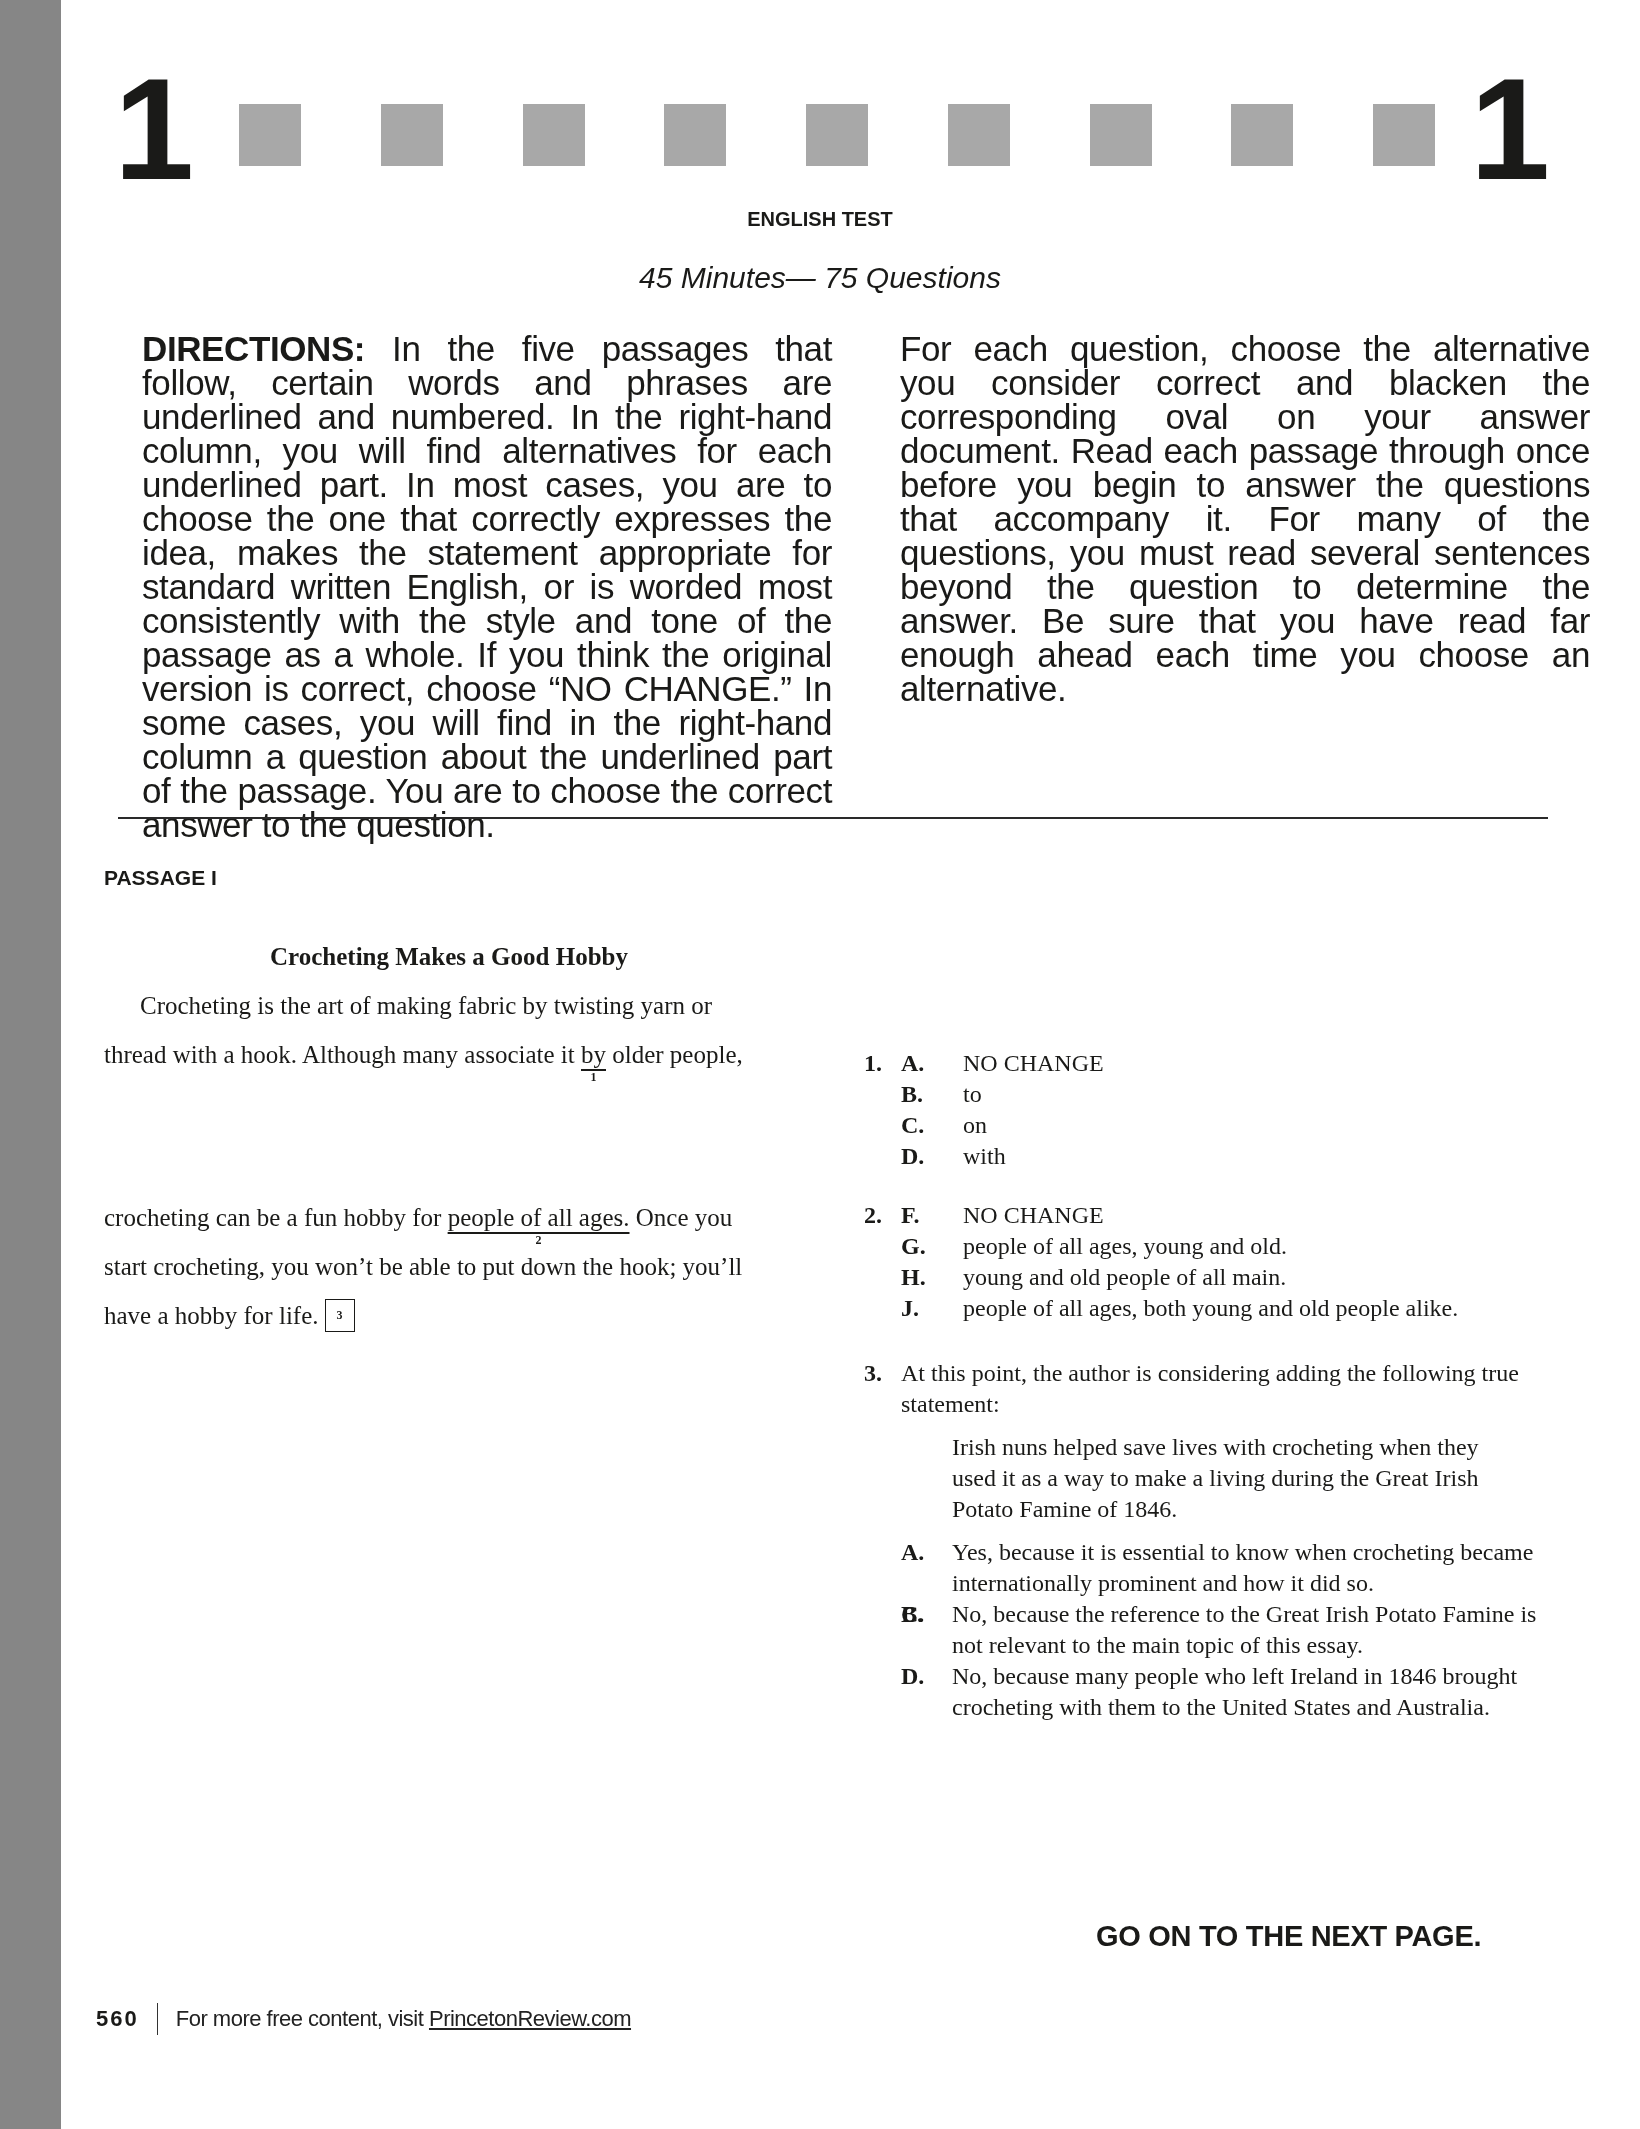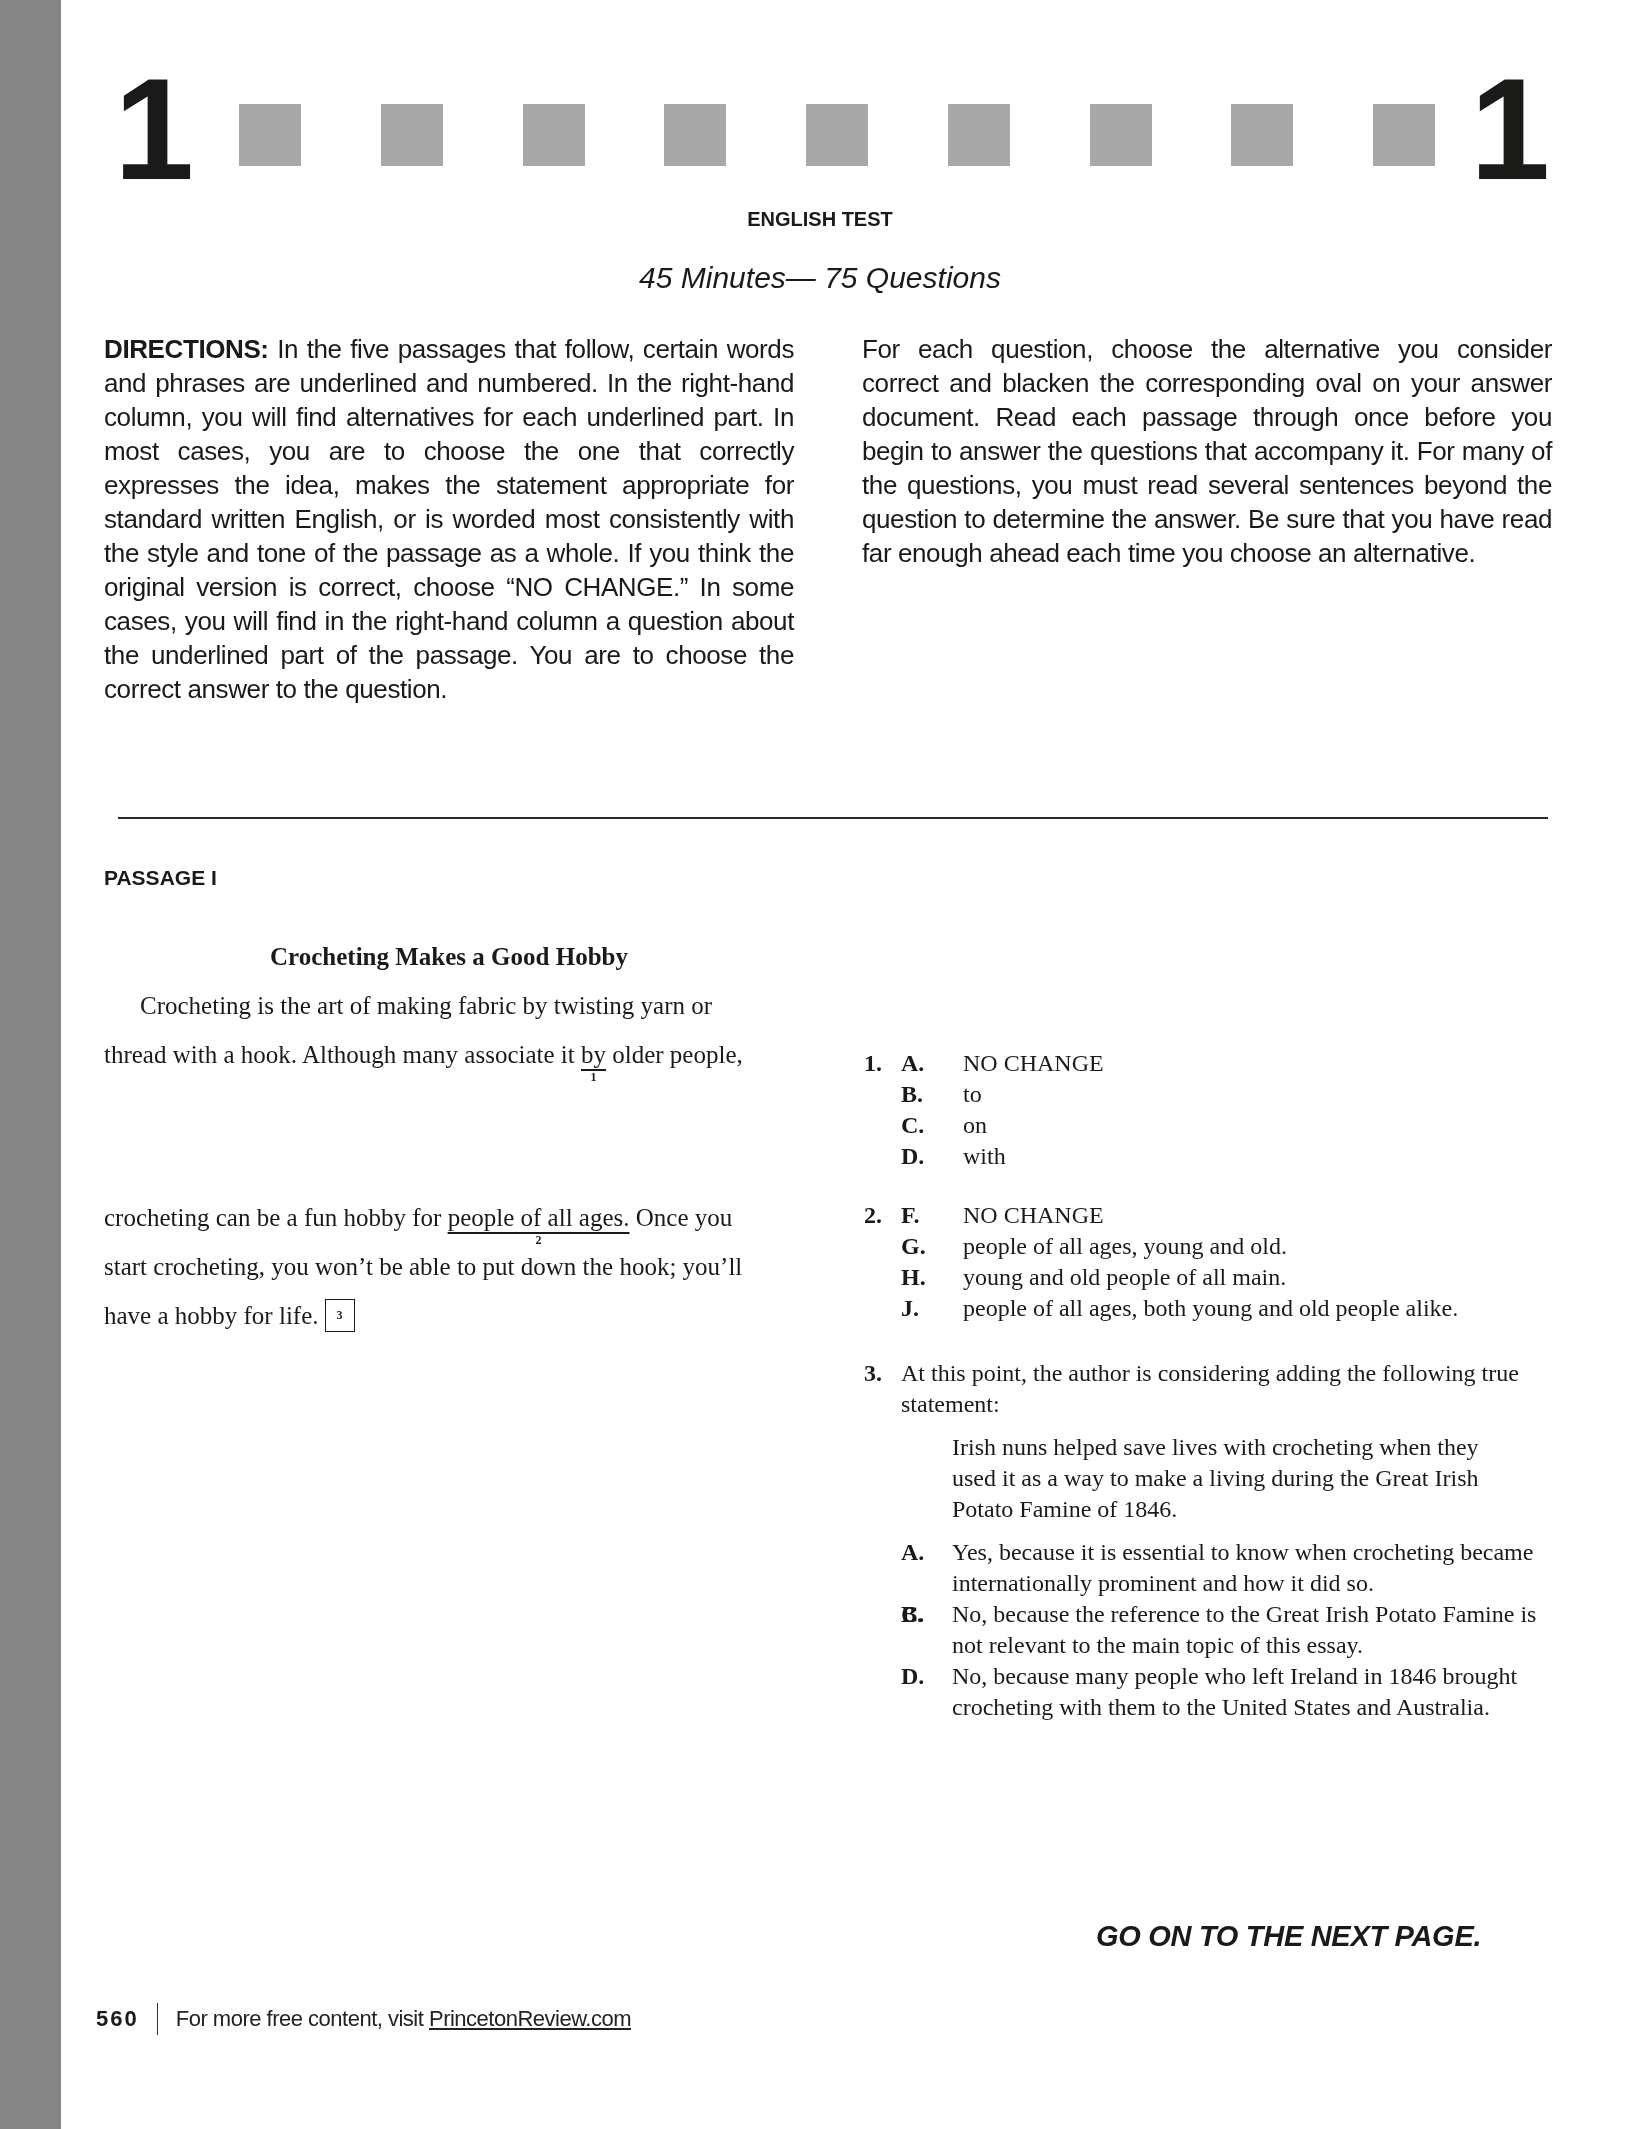--- a/index.html
+++ b/index.html
@@ -4,21 +4,21 @@
 <style>
   html, body { margin: 0; padding: 0; }
   body { width: 1640px; height: 2129px; background: #ffffff; position: relative; overflow: hidden; color: #1a1a18; }
   .sidebar { position: absolute; left: 0; top: 0; width: 61px; height: 2129px; background: #868686; }
   .big-num { position: absolute; top: 58px; font-family: "Liberation Sans", sans-serif; font-weight: bold; font-size: 144px; line-height: 144px; color: #1a1a18; letter-spacing: -4px; }
   .big-num.left { left: 114px; }
   .big-num.right { left: 1470px; }
   .square { position: absolute; top: 104px; width: 62px; height: 62px; background: #a8a8a8; }
   .title { position: absolute; left: 0; width: 1640px; top: 208px; text-align: center; font-family: "Liberation Sans", sans-serif; font-weight: bold; font-size: 20px; }
   .subtitle { position: absolute; left: 0; width: 1640px; top: 261px; text-align: center; font-family: "Liberation Sans", sans-serif; font-style: italic; font-size: 30px; }
-  .directions { position: absolute; top: 332px; width: 690px; font-family: "Liberation Sans", sans-serif; font-size: 26px; line-height: 34px; text-align: justify; letter-spacing: -0.4px; }
+  .directions { position: absolute; top: 332px; width: 690px; font-family: "Liberation Sans", sans-serif; font-size: 35px; line-height: 34px; text-align: justify; letter-spacing: -0.4px; margin-left: 38px; }
   .directions.col1 { left: 104px; }
   .directions.col2 { left: 862px; }
   .directions p { margin: 0 0 34px 0; }
   .directions b { font-weight: bold; }
   .rule { position: absolute; left: 118px; top: 817px; width: 1430px; height: 2px; background: #2a2a2a; }
   .passage-label { position: absolute; left: 104px; top: 866px; font-family: "Liberation Sans", sans-serif; font-weight: bold; font-size: 21px; }
   .passage-title { position: absolute; left: 104px; width: 690px; top: 943px; text-align: center; font-family: "Liberation Serif", serif; font-weight: bold; font-size: 25px; }
   .pline { position: absolute; left: 104px; font-family: "Liberation Serif", serif; font-size: 25px; white-space: nowrap; }
   .u { position: relative; display: inline-block; text-decoration: underline; text-underline-offset: 6px; }
   .u .num { position: absolute; left: 50%; transform: translateX(-50%); top: 30px; font-size: 12px; font-weight: bold; line-height: 12px; }
@@ -28,21 +28,21 @@
   .q .opt { position: relative; padding-left: 99px; }
   .q .opt .letter { position: absolute; left: 37px; font-weight: bold; }
   .q3 { left: 864px; top: 1358px; width: 690px; font-family: "Liberation Serif", serif; font-size: 24px; line-height: 31px; position: absolute; }
   .q3 .stem { padding-left: 37px; position: relative; }
   .q3 .stem .qnum { position: absolute; left: 0; font-weight: bold; }
   .q3 .quote { margin: 12px 0 0 88px; width: 540px; }
   .q3 .ask { padding-left: 37px; margin-top: 12px; }
   .q3 .opts { margin-top: 12px; }
   .q3 .opt { position: relative; padding-left: 88px; padding-right: 0; }
   .q3 .opt .letter { position: absolute; left: 37px; font-weight: bold; }
-  .next { position: absolute; left: 1096px; top: 1920px; font-family: "Liberation Sans", sans-serif; font-weight: bold; font-size: 29px; letter-spacing: -0.3px; font-style: italic; }
+  .next { position: absolute; left: 1096px; top: 1920px; font-family: "Liberation Sans", sans-serif; font-weight: bold; font-size: 29px; letter-spacing: -0.3px; }
   .footer { position: absolute; left: 96px; top: 2003px; font-family: "Liberation Sans", sans-serif; font-size: 22px; display: flex; align-items: center; }
   .footer .pg { font-weight: bold; letter-spacing: 2px; }
   .footer .sep { width: 1px; height: 32px; background: #333; margin: 0 18px 0 18px; }
   .footer .txt { color: #222; letter-spacing: -0.5px; }
   .footer a { color: #222; text-decoration: underline; }
 </style>
 </head>
 <body>
 
 <div class="sidebar"></div>

